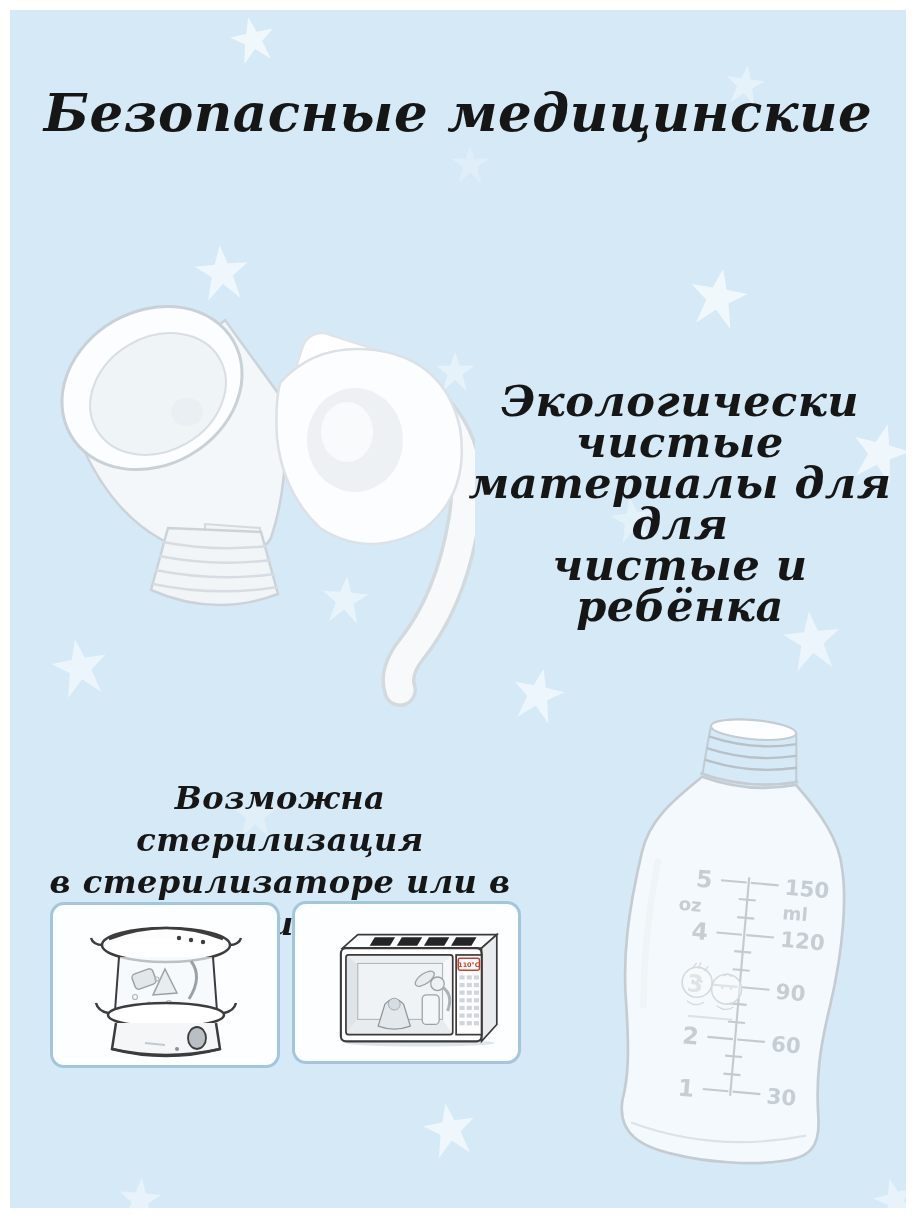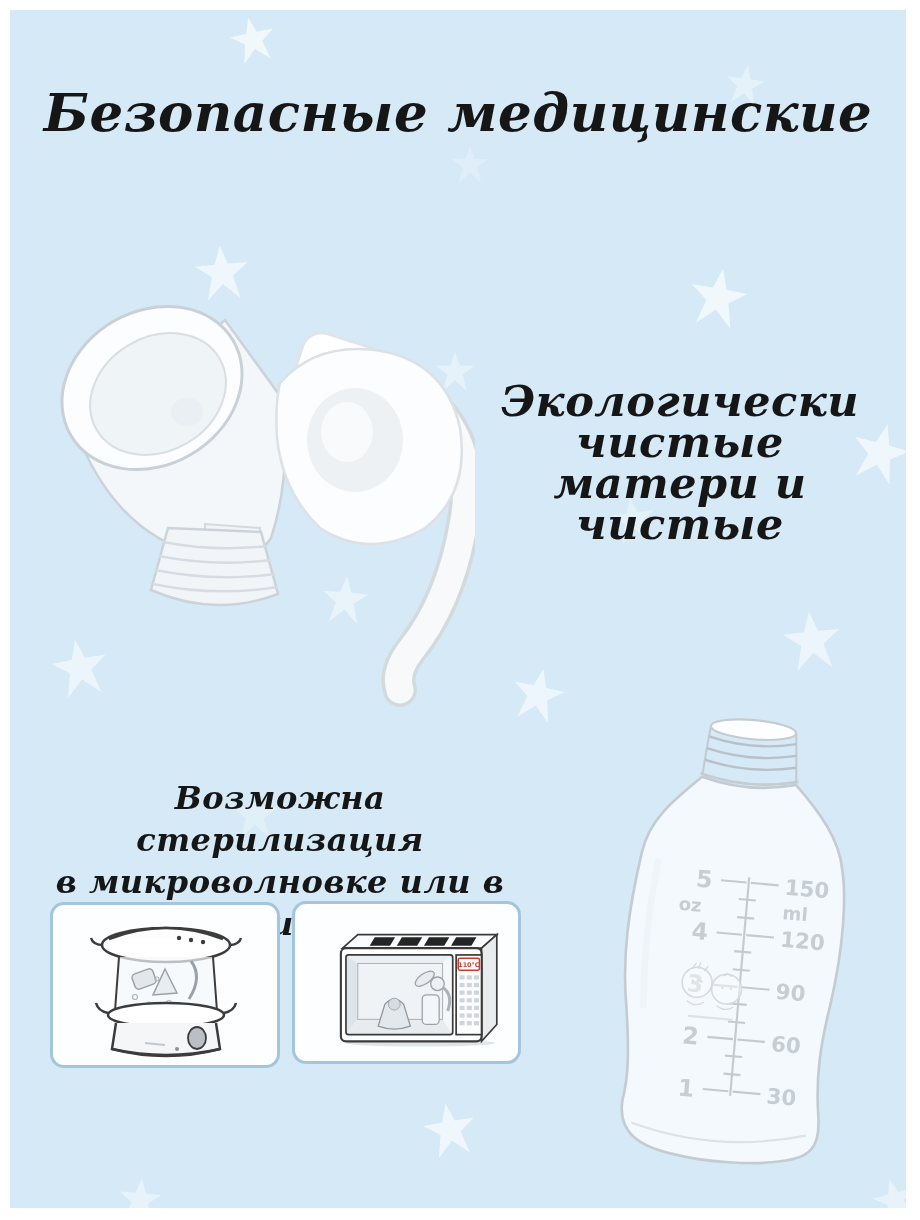--- a/index.html
+++ b/index.html
@@ -107,26 +107,27 @@
         <path d="M 96 302 L 113 240 L 206 244 L 223 306 Q 160 330 96 302 Z" fill="#f2f5f7" stroke="#ccd3d8" stroke-width="2.5"></path>
         <path d="M 108 254 Q 160 264 212 258" stroke="#d6dce1" stroke-width="2.5" fill="none"></path>
         <path d="M 104 268 Q 160 279 216 272" stroke="#d6dce1" stroke-width="2.5" fill="none"></path>
         <path d="M 100 282 Q 160 294 220 286" stroke="#d6dce1" stroke-width="2.5" fill="none"></path>
         <path d="M 98 296 Q 160 309 222 299" stroke="#d6dce1" stroke-width="2.5" fill="none"></path>
       </svg>
     </div>
 
     <div class="layer script-text" id="eco-note">
       <div>Экологически чистые</div>
-      <div>матери и чистые</div>
+      <div>материалы для для</div>
+      <div>чистые и ребёнка</div>
     </div>
 
     <div class="layer script-text" id="ster-note">
       <div>Возможна стерилизация</div>
-      <div>в микроволновке или в</div>
+      <div>в стерилизаторе или в</div>
       <div>стерилизаторе</div>
     </div>
 
     <div class="panel" id="panel-sterilizer">
       <svg viewBox="0 0 224 160">
 
         <ellipse cx="113" cy="40" rx="64" ry="17" fill="#ffffff" stroke="#3c3c3c" stroke-width="2.5"></ellipse>
         <path d="M 56 34 Q 113 12 170 34" fill="#fdfdfd" stroke="#3c3c3c" stroke-width="2.5"></path>
         <circle cx="126" cy="33" r="2.2" fill="#3c3c3c"></circle>
           <circle cx="138" cy="35" r="2.2" fill="#3c3c3c"></circle>

